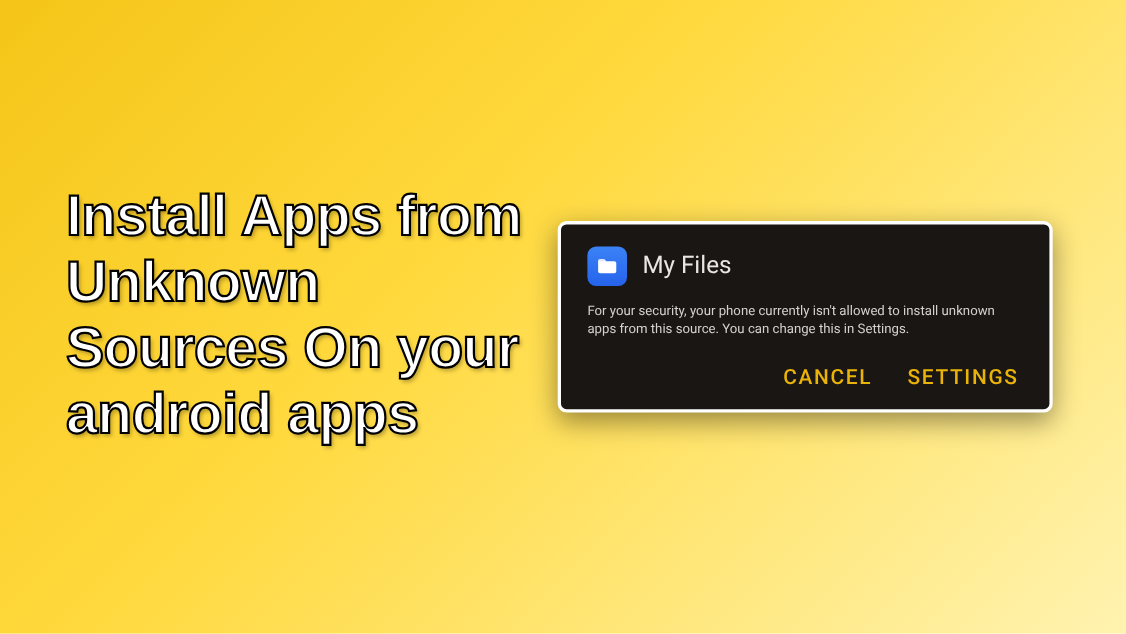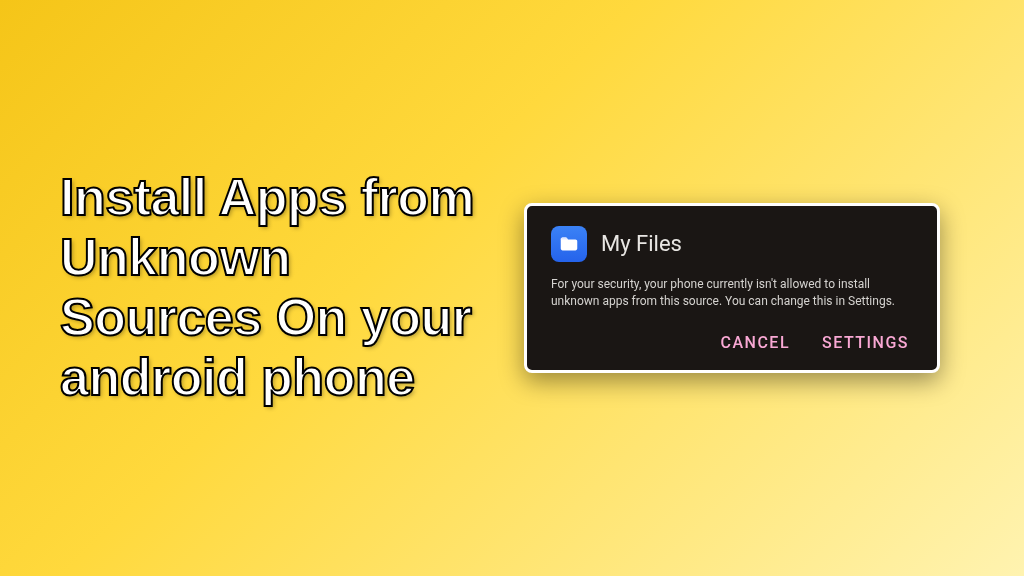--- a/index.html
+++ b/index.html
@@ -38,21 +38,21 @@
     }
     
     .dialog-wrapper {
       flex: 1;
       display: flex;
       justify-content: center;
       align-items: center;
     }
     
     .dialog {
-      width: 416px;
+      width: 450px;
       background: #1a1614;
       border: 3px solid #ffffff;
       border-radius: 8px;
       padding: 20px 24px 18px 24px;
       box-shadow: 0 8px 24px rgba(0,0,0,0.4);
     }
     
     .dialog-header {
       display: flex;
       align-items: center;
@@ -91,34 +91,34 @@
     .dialog-actions {
       display: flex;
       justify-content: flex-end;
       gap: 32px;
       padding-right: 4px;
     }
     
     .dialog-button {
       background: none;
       border: none;
-      color: #f9a8d4;
-      font-size: 16px;
+      color: #eab308;
+      font-size: 19px;
       font-weight: 500;
       letter-spacing: 1.5px;
       cursor: pointer;
       font-family: inherit;
     }
   </style>
 </head>
 <body>
 
 <div class="container">
 
-  <div class="headline">Install Apps from Unknown Sources On your android phone</div>
+  <div class="headline">Install Apps from Unknown Sources On your android apps</div>
 
   <div class="dialog-wrapper">
     <div class="dialog">
 
       <div class="dialog-header">
         <div class="app-icon">
           <svg viewBox="0 0 24 24" fill="none">
             <path d="M3 7C3 5.89543 3.89543 5 5 5H9L11 7H19C20.1046 7 21 7.89543 21 9V17C21 18.1046 20.1046 19 19 19H5C3.89543 19 3 18.1046 3 17V7Z" fill="#ffffff"></path>
             <path d="M3 7C3 5.89543 3.89543 5 5 5H9L11 7H3V7Z" fill="#e0e7ff"></path>
           </svg>

